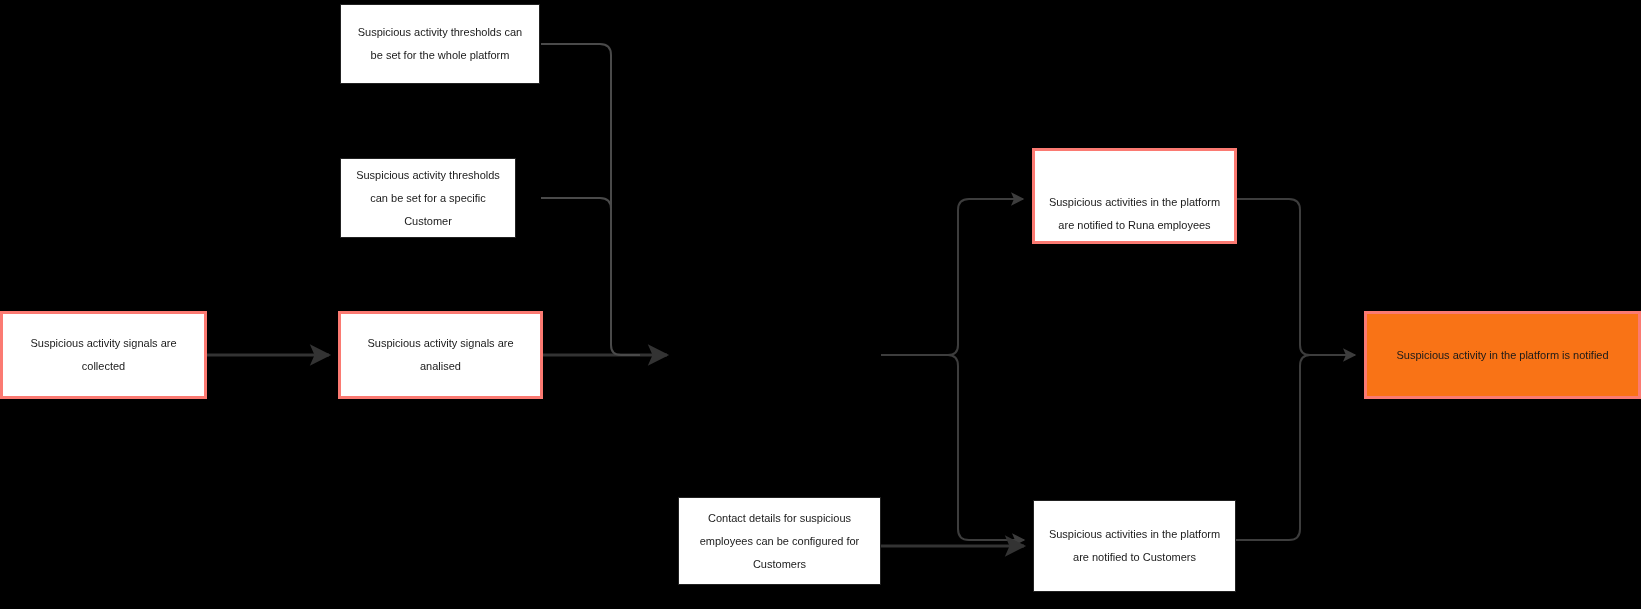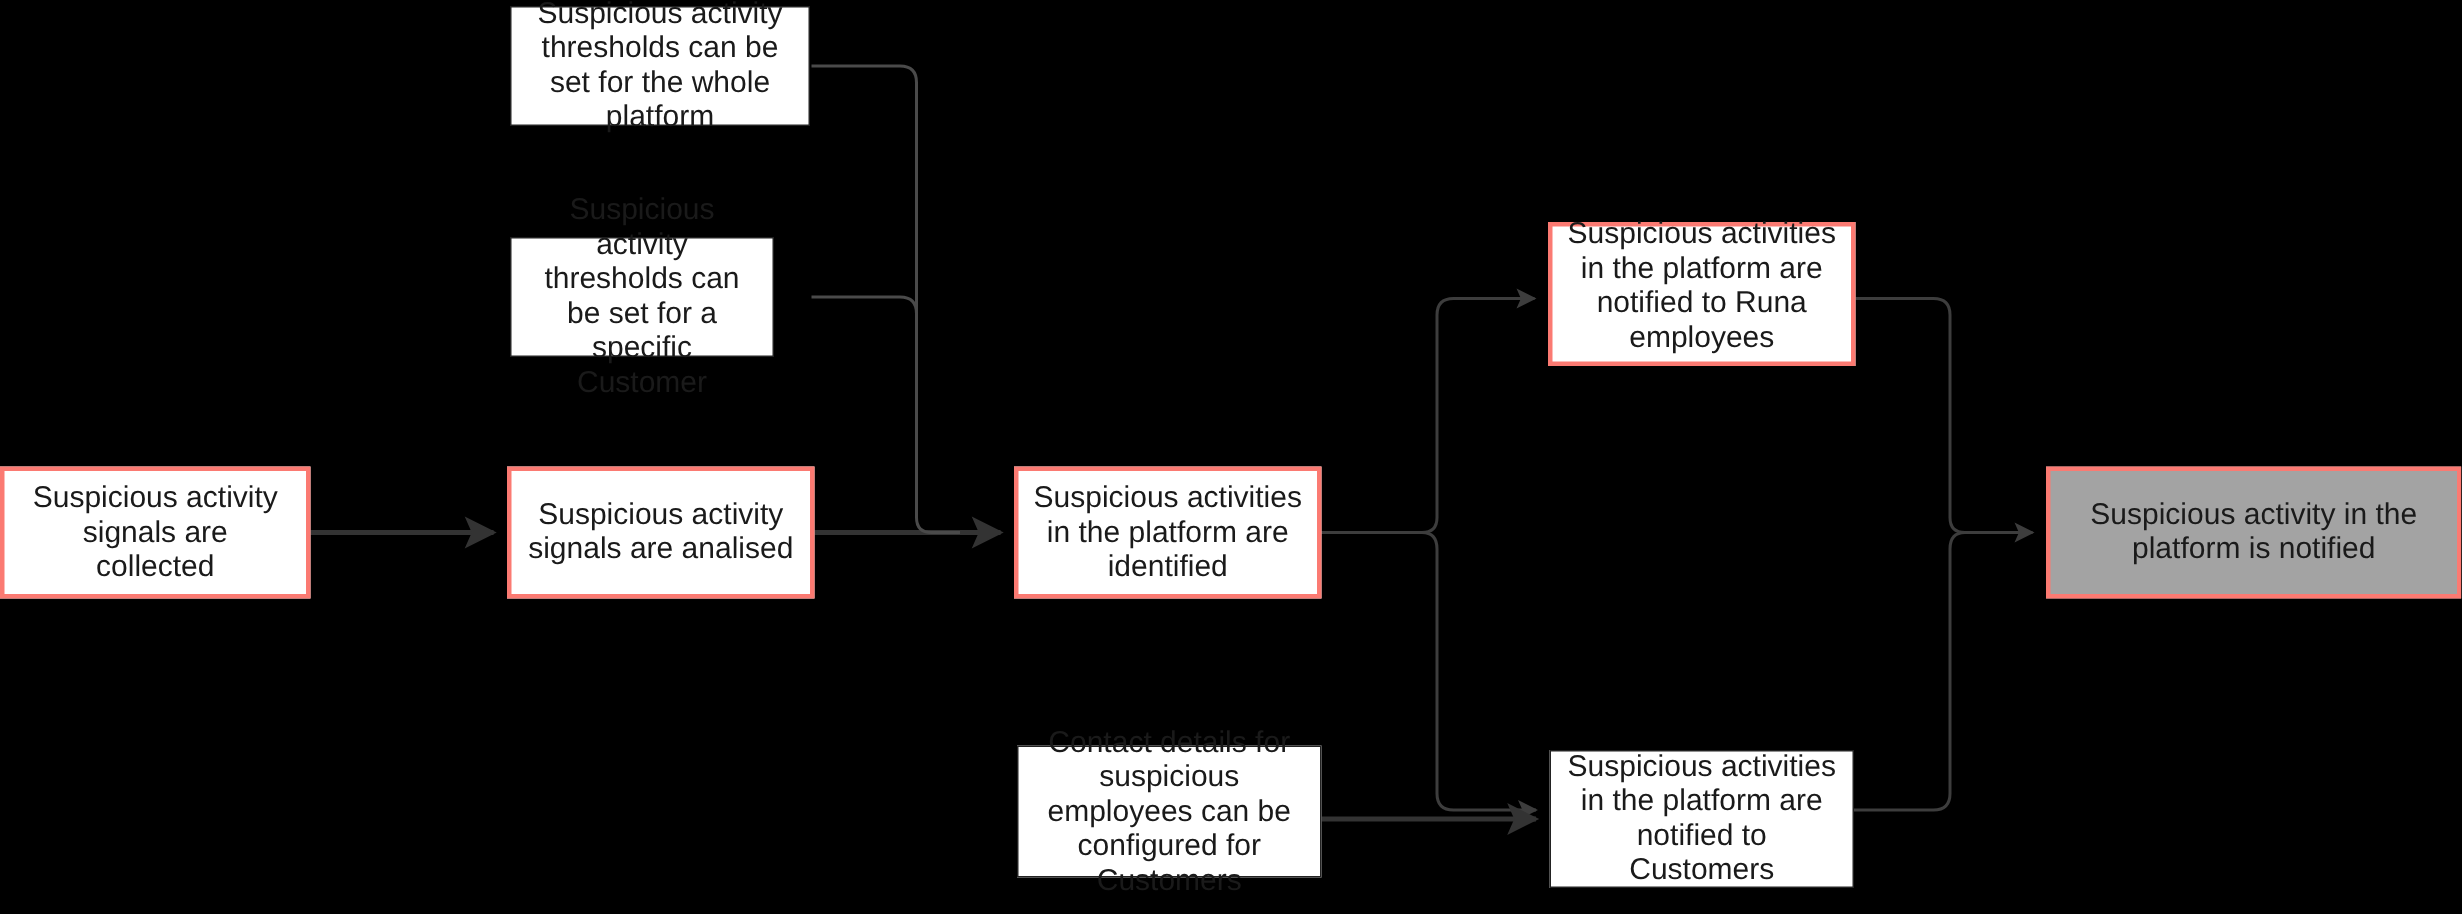--- a/index.html
+++ b/index.html
@@ -24,33 +24,33 @@
     pointer-events: none;
   }
   .node {
     position: absolute;
     box-sizing: border-box;
     display: flex;
     align-items: center;
     justify-content: center;
     text-align: center;
     color: #1a1a1a;
-    font-size: 20px;
+    font-size: 11px;
     line-height: 23px;
     padding: 4px 10px;
     background: #ffffff;
     border: 1px solid #222222;
     z-index: 2;
   }
   .node.accent {
     border: 3px solid #fb7a72;
   }
   .node.result {
     border: 3px solid #fb7a72;
-    background: #a3a3a3;
+    background: #f97316;
   }
   .node .label {
     display: block;
     width: 100%;
   }
 </style>
 </head>
 <body>
 
 <div id="canvas">
@@ -107,23 +107,20 @@
   </div>
 
   <div class="node accent" style="left:0px; top:311px; width:207px; height:88px;text-align:center;">
     <span class="label">Suspicious activity signals are collected</span>
   </div>
 
   <div class="node accent" style="left:338px; top:311px; width:205px; height:88px;">
     <span class="label">Suspicious activity signals are analised</span>
   </div>
 
-  <div class="node accent" style="left:676px; top:311px; width:205px; height:88px;">
-    <span class="label">Suspicious activities in the platform are identified</span>
-  </div>
 
   <div class="node accent" style="left:1032px; top:148px; width:205px; height:96px;align-items:flex-end;">
     <span class="label">Suspicious activities in the platform are notified to Runa employees</span>
   </div>
 
   <div class="node plain" style="left:678px; top:497px; width:203px; height:88px;">
     <span class="label">Contact details for suspicious employees can be configured for Customers</span>
   </div>
 
   <div class="node plain" style="left:1033px; top:500px; width:203px; height:92px;">

